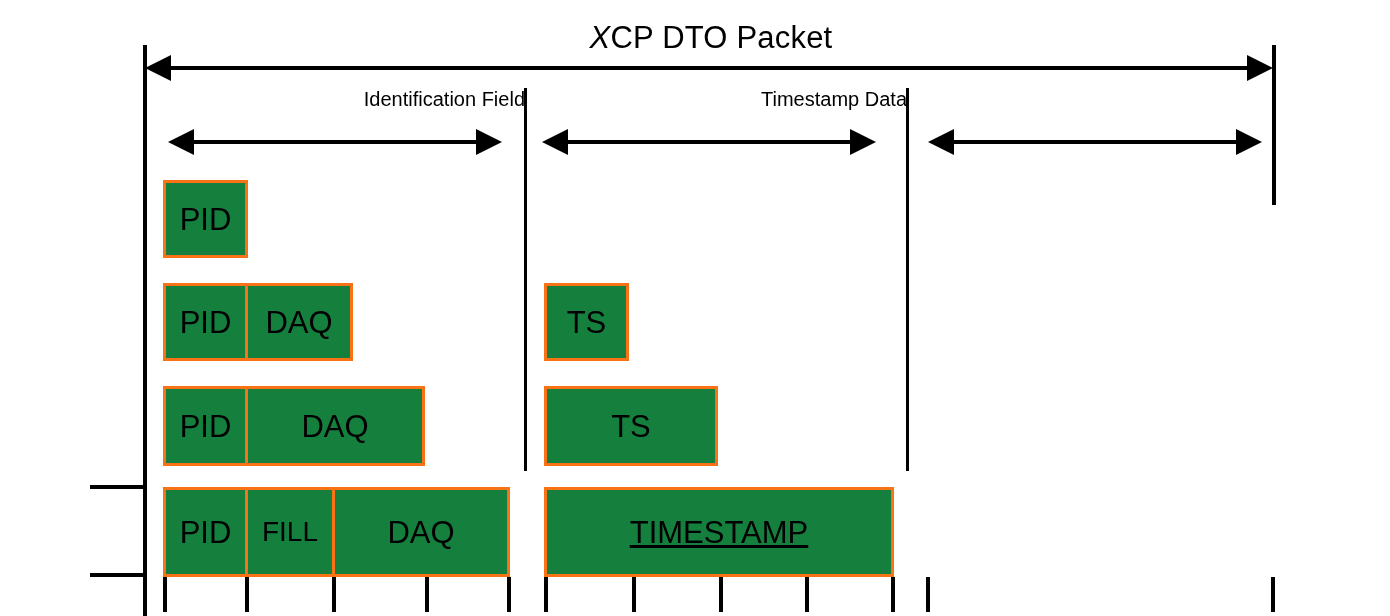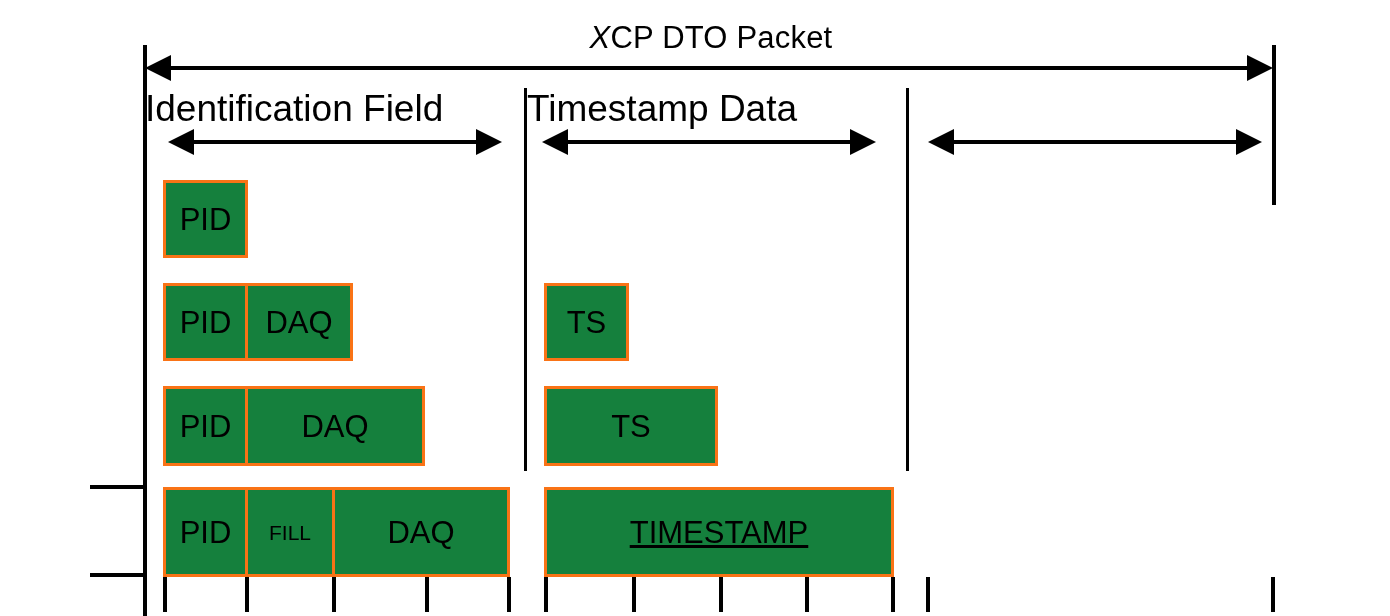--- a/index.html
+++ b/index.html
@@ -71,40 +71,40 @@
     border-right: 26px solid #000000;
   }
   .arrow .head.right {
     right: 0;
     border-left: 26px solid #000000;
   }
 
   
   .field-label {
     position: absolute;
-    text-align: left;
-    font-size: 37px;
+    text-align: right;
+    font-size: 20px;
     white-space: nowrap;
   }
 
   
   .cell {
     position: absolute;
     box-sizing: border-box;
     border: 3px solid #f97316;
     background: #15803d;
     display: flex;
     align-items: center;
     justify-content: center;
     font-size: 31px;
     line-height: 1;
     white-space: nowrap;
   }
   .cell.small-text {
-    font-size: 21px;
+    font-size: 28px;
   }
 
   
   .tick {
     position: absolute;
     width: 4px;
     background: #000000;
   }
 
   

